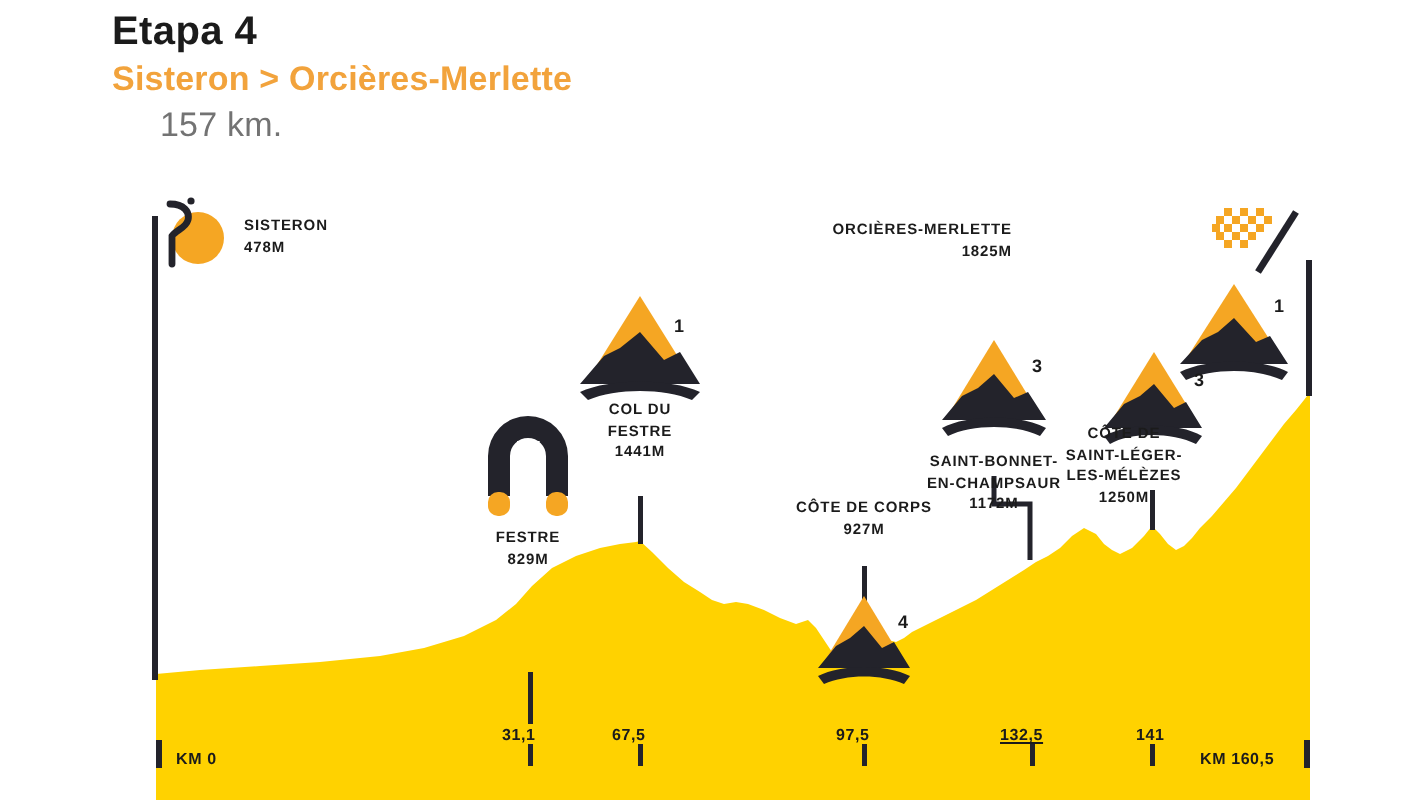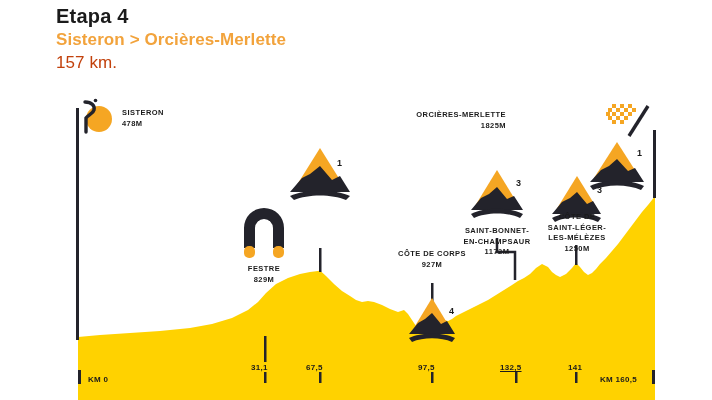--- a/index.html
+++ b/index.html
@@ -16,21 +16,21 @@
   .hdr{position:absolute;left:56px;top:4px;}
   .hdr .etapa{
     font-size:20px;font-weight:bold;color:#1b1b1b;
     letter-spacing:.2px;line-height:24px;
   }
   .hdr .route{
     font-size:17px;font-weight:bold;color:#F2A33C;
     letter-spacing:.1px;line-height:23px;text-align:right;
   }
   .hdr .dist{
-    font-size:17px;color:#c2410c;letter-spacing:.1px;line-height:23px;
+    font-size:17px;color:#737373;letter-spacing:.1px;line-height:23px;margin-left:24px;
   }
 
   
   #profile{position:absolute;left:0;top:88px;width:712px;height:312px;}
   #profile svg{display:block;}
 
   
   .lbl{
     position:absolute;
     font-size:7.5px;font-weight:bold;color:#1b1b1b;
@@ -175,33 +175,38 @@
   <div class="lbl right" style="left:398px;top:110px;width:108px;">
     <div>ORCIÈRES-MERLETTE</div>
     <div>1825M</div>
   </div>
 
   <div class="lbl" style="left:234px;top:264px;width:60px;">
     <div>FESTRE</div>
     <div>829M</div>
   </div>
 
+  <div class="lbl" style="left:290px;top:200px;width:60px;">
+    <div>COL DU</div>
+    <div>FESTRE</div>
+    <div>1441M</div>
+  </div>
 
   <div class="lbl" style="left:386px;top:249px;width:92px;">
     <div>CÔTE DE CORPS</div>
     <div>927M</div>
   </div>
 
   <div class="lbl" style="left:455px;top:206px;width:84px;margin-top:20px;">
     <div>SAINT-BONNET-</div>
     <div>EN-CHAMPSAUR</div>
     <div>1172M</div>
   </div>
 
-  <div class="lbl" style="left:545px;top:212px;width:64px;">
+  <div class="lbl" style="left:530px;top:212px;width:64px;">
     <div>CÔTE DE</div>
     <div>SAINT-LÉGER-</div>
     <div>LES-MÉLÈZES</div>
     <div>1250M</div>
   </div>
 
   <div class="cat" style="left:337px;top:158px;">1</div>
   <div class="cat" style="left:449px;top:306px;">4</div>
   <div class="cat" style="left:516px;top:178px;">3</div>
   <div class="cat" style="left:597px;top:185px;">3</div>

